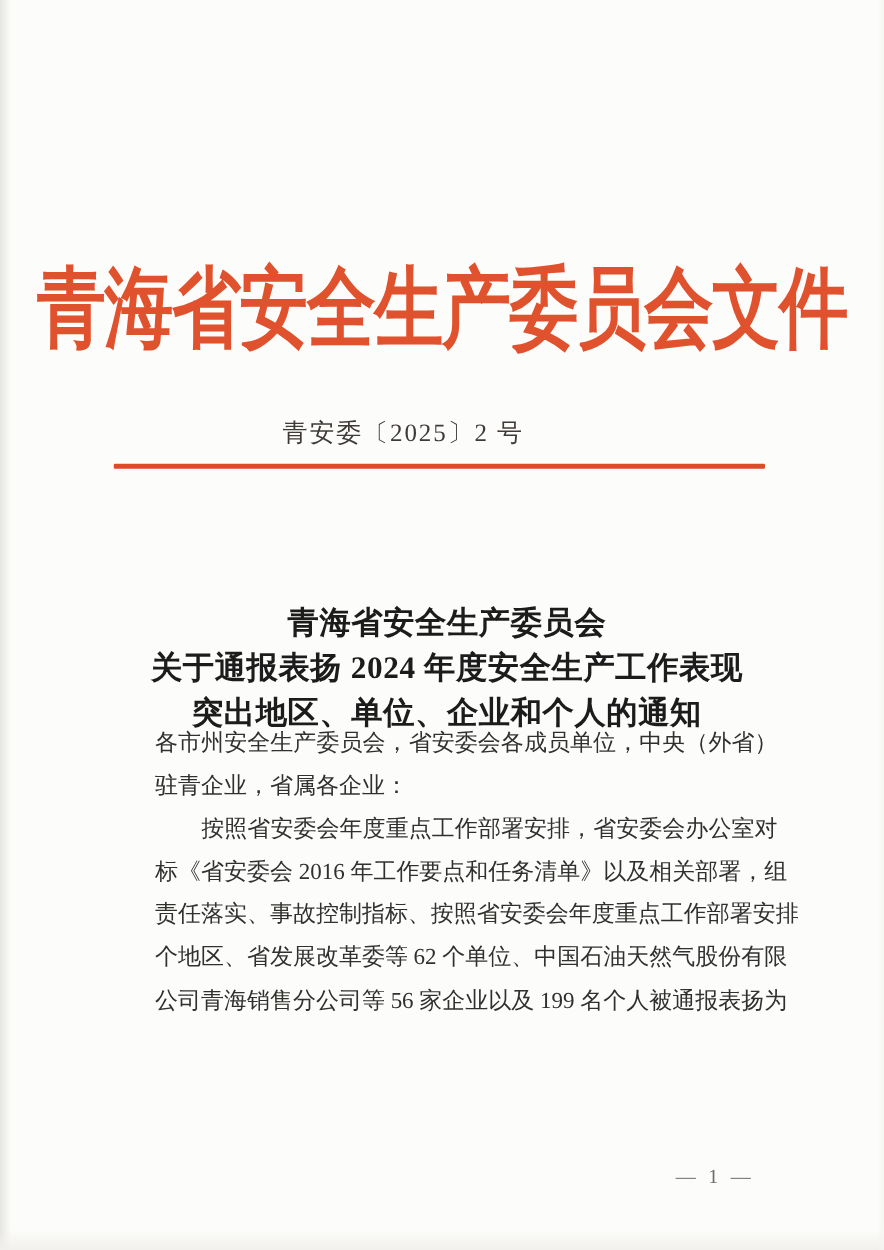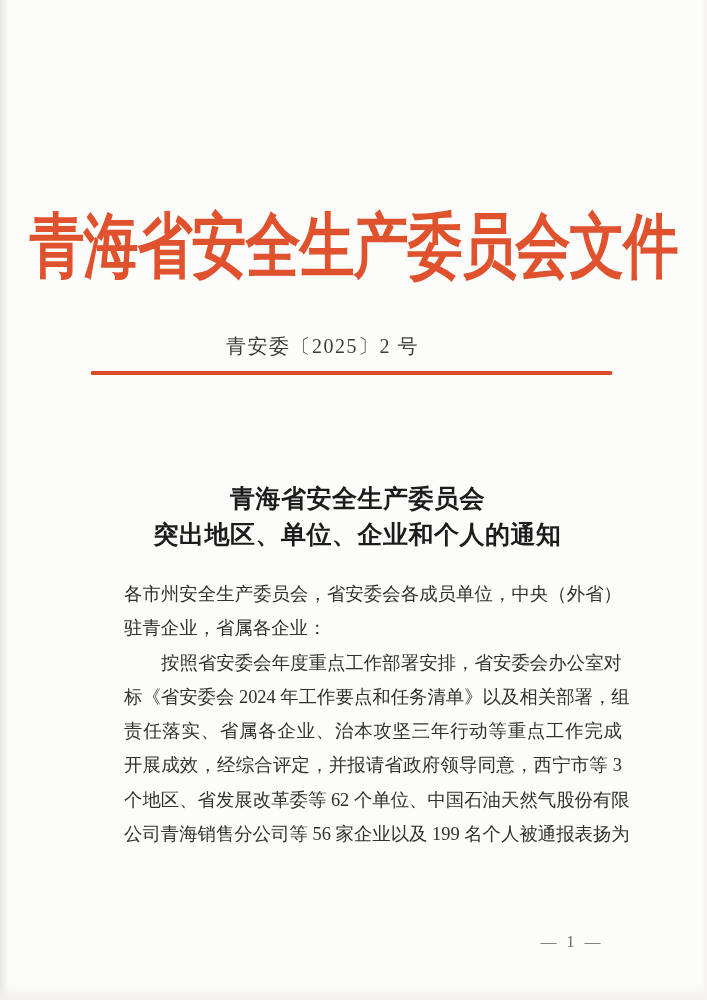--- a/index.html
+++ b/index.html
@@ -107,29 +107,29 @@
   <div class="edge-right"></div>
 
   <div class="red-title" style="color: rgb(224, 81, 45);">青海省安全生产委员会文件</div>
 
   <div class="doc-number">青安委〔2025〕2 号</div>
 
   <div class="red-rule" style="background-color: rgb(222, 75, 43);"></div>
 
   <div class="doc-title">
     <div>青海省安全生产委员会</div>
+    <div>关于通报表扬 2024 年度安全生产工作表现</div>
     <div>突出地区、单位、企业和个人的通知</div>
   </div>
 
   <div class="body-text">
     <div class="line">各市州安全生产委员会，省安委会各成员单位，中央（外省）</div>
     <div class="line left-align">驻青企业，省属各企业：</div>
     <div class="line indent">按照省安委会年度重点工作部署安排，省安委会办公室对</div>
-    <div class="line">标《省安委会 2024 年工作要点和任务清单》以及相关部署，组</div>
-    <div class="line">责任落实、省属各企业、治本攻坚三年行动等重点工作完成</div>
-    <div class="line">开展成效，经综合评定，并报请省政府领导同意，西宁市等 3</div>
+    <div class="line">标《省安委会 2016 年工作要点和任务清单》以及相关部署，组</div>
+    <div class="line">责任落实、事故控制指标、按照省安委会年度重点工作部署安排</div>
     <div class="line">个地区、省发展改革委等 62 个单位、中国石油天然气股份有限</div>
     <div class="line">公司青海销售分公司等 56 家企业以及 199 名个人被通报表扬为</div>
   </div>
 
   <div class="page-num">— 1 —</div>
 
 </div>
 
 </body></html>

